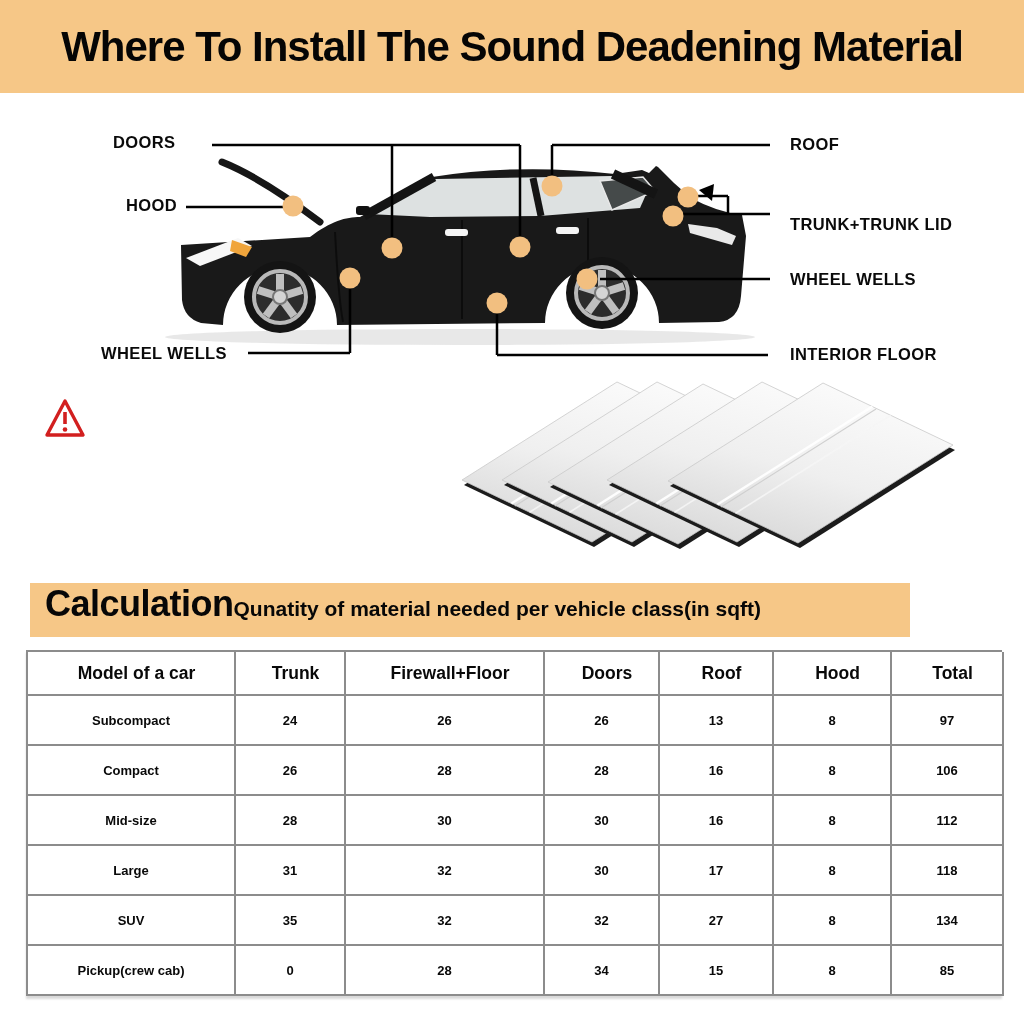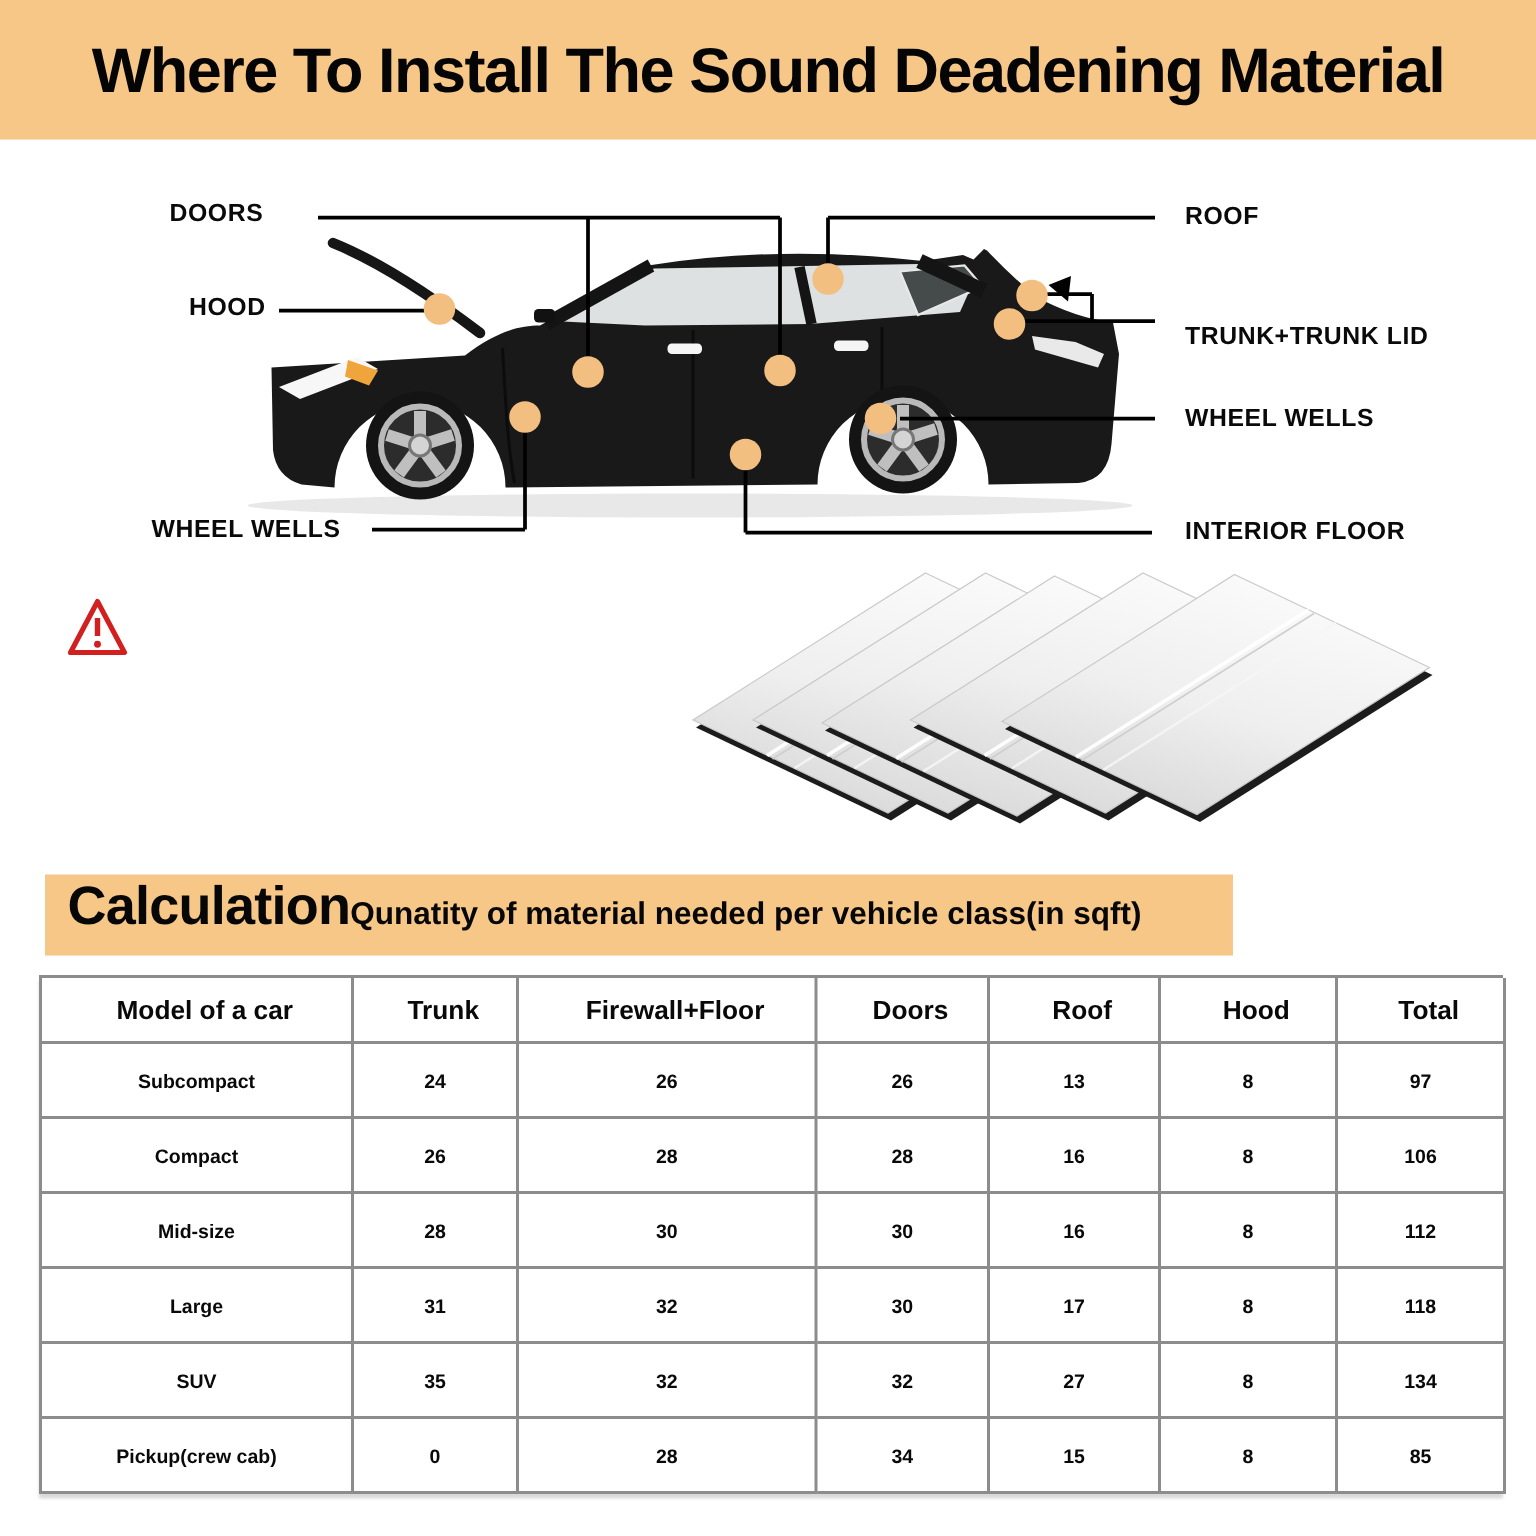--- a/index.html
+++ b/index.html
@@ -25,21 +25,21 @@
   .car-label{position:absolute;font-size:16.5px;font-weight:bold;letter-spacing:.4px;white-space:nowrap;color:#0a0a0a;}
 
   
   .warning{position:absolute;left:44px;top:396px;display:flex;align-items:flex-start;}
   .warning-text{margin-left:12px;margin-top:4px;font-size:17px;font-weight:bold;line-height:19px;color:#0e0e0e;}
 
   
   .sheets{position:absolute;left:450px;top:372px;width:520px;height:200px;}
 
   
-  .calc-banner{position:absolute;left:30px;top:583px;width:792px;height:54px;background:var(--banner-bg);
+  .calc-banner{position:absolute;left:30px;top:583px;width:880px;height:54px;background:var(--banner-bg);
     display:flex;align-items:baseline;padding-left:15px;}
   .calc-banner .calc-title{font-size:36px;font-weight:bold;letter-spacing:-.5px;color:#070707;}
   .calc-banner .calc-subtitle{font-size:21px;font-weight:bold;margin-left:0;color:#070707;}
 
   
   .material-table{position:absolute;left:26px;top:650px;width:976px;
     display:grid;grid-template-columns:208px 110px 199px 115px 114px 118px 112px;
     grid-template-rows:44px repeat(6,50px);
     border-top:2px solid var(--table-border);border-left:2px solid var(--table-border);
     background:#fff;box-shadow:0 3px 2px rgba(0,0,0,.15);}

